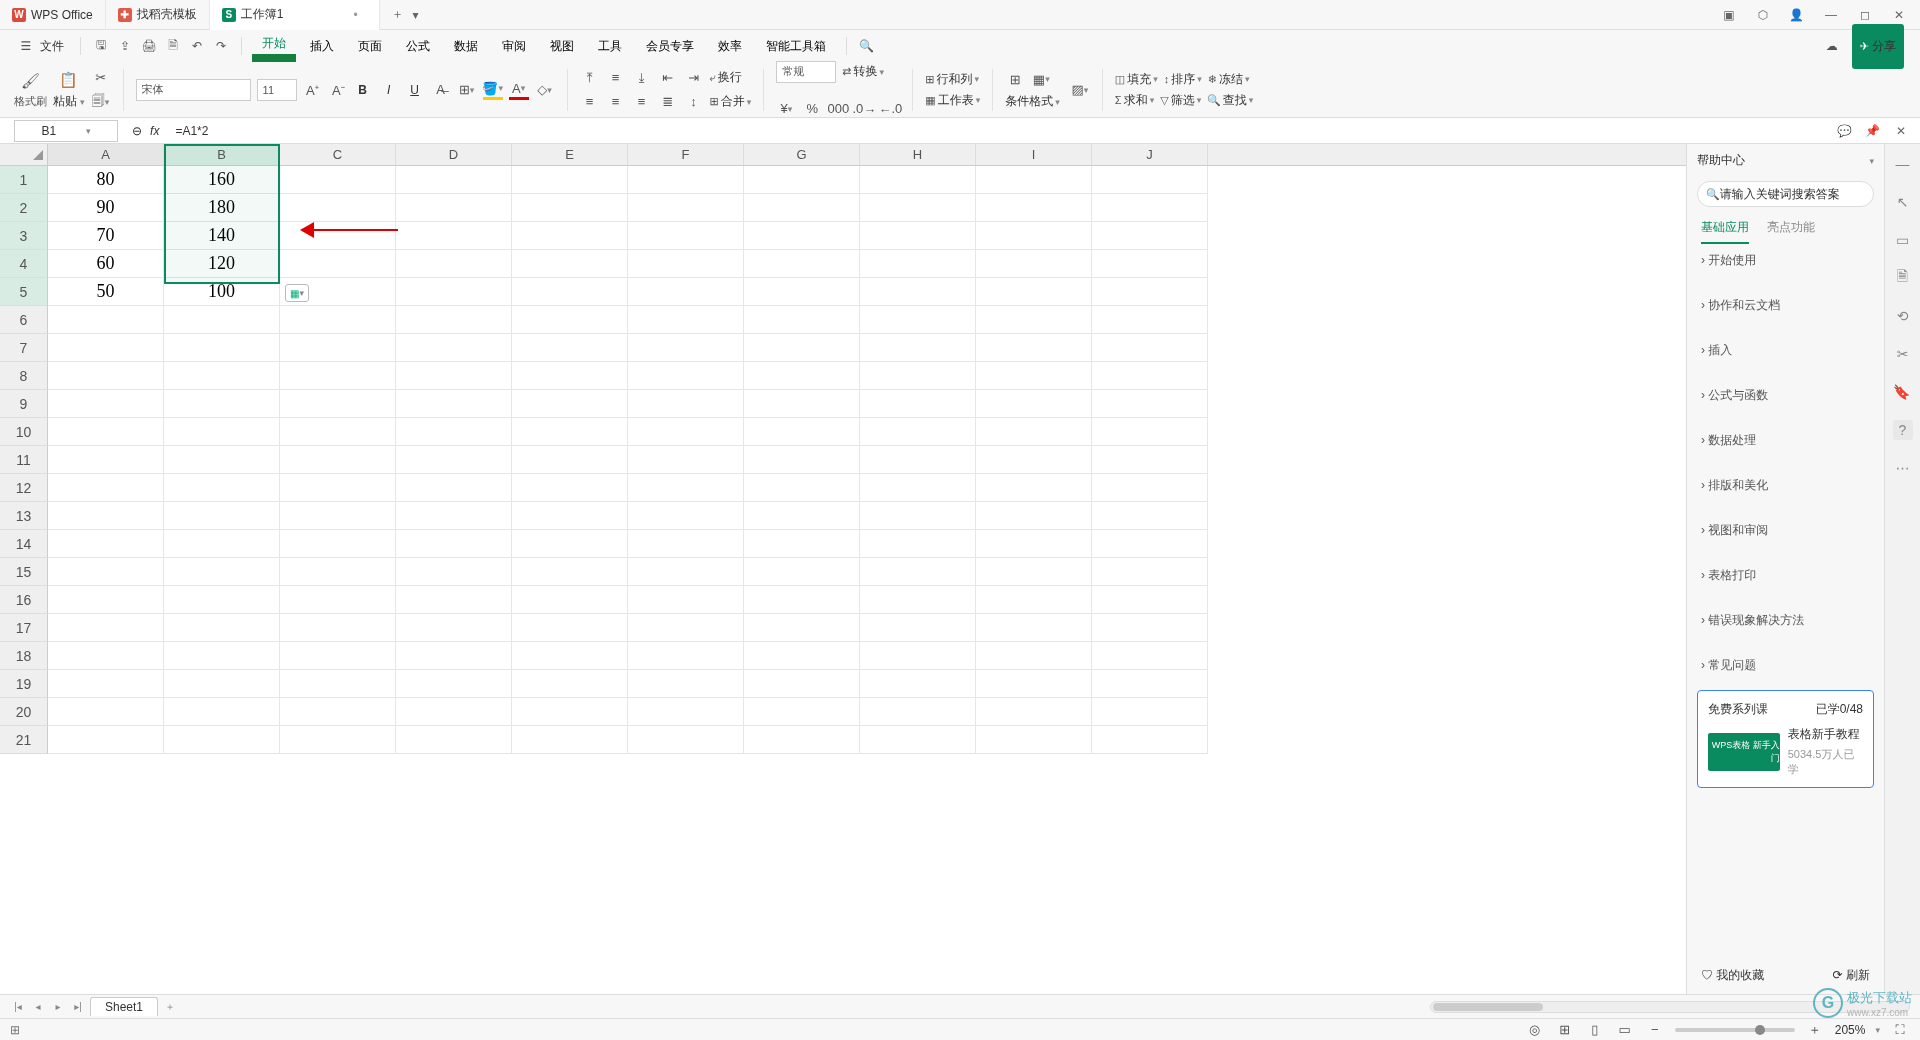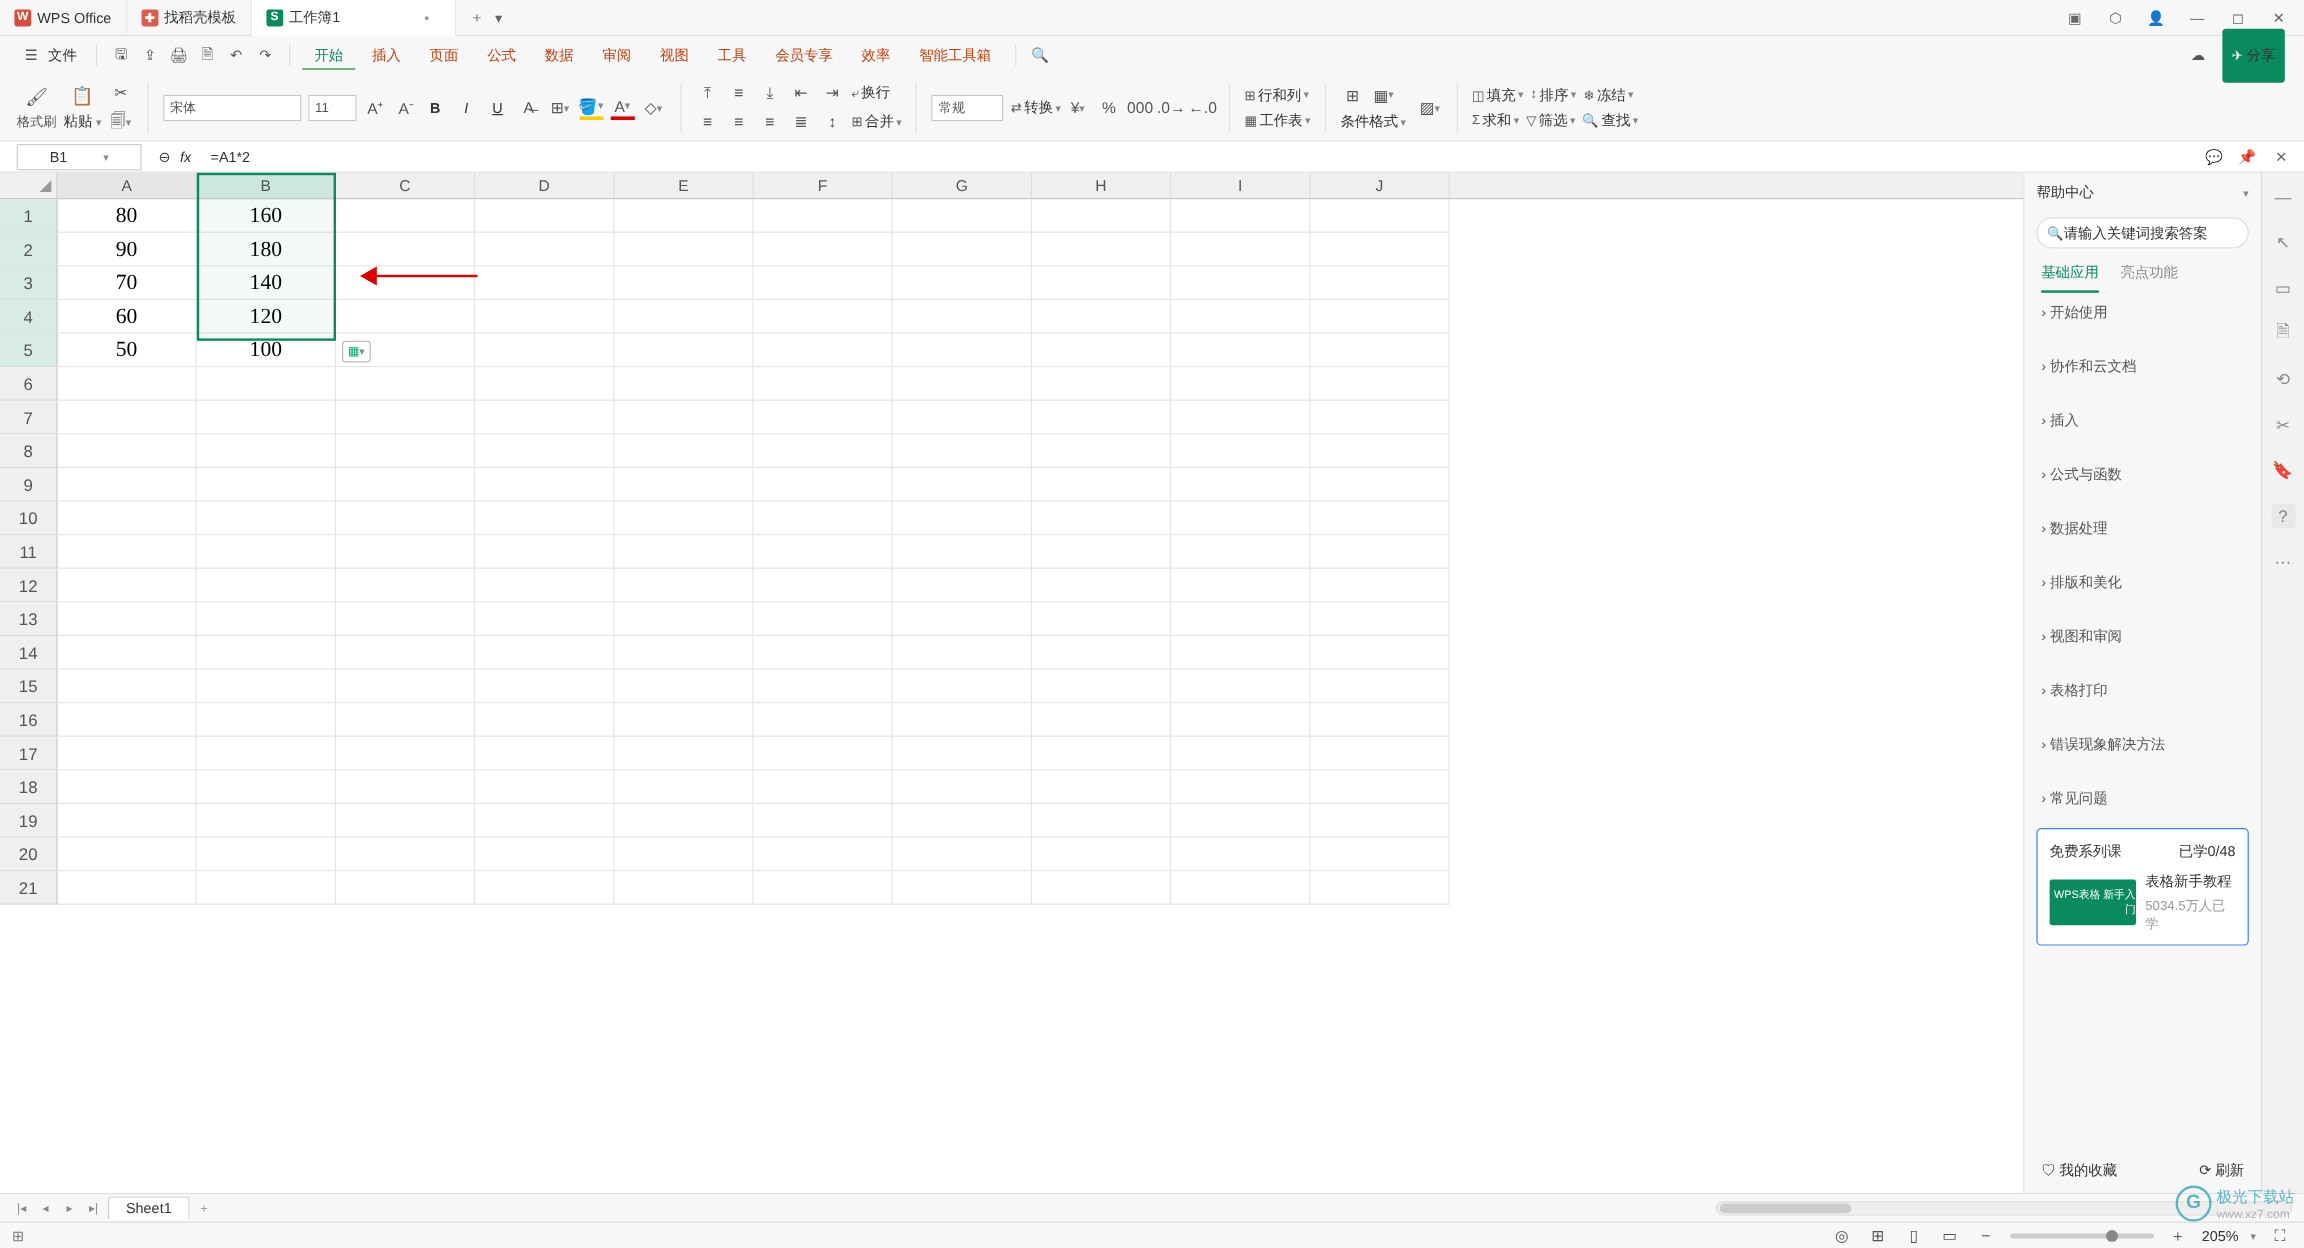--- a/index.html
+++ b/index.html
@@ -8,22 +8,22 @@
 .tab{display:flex;align-items:center;gap:5px;padding:0 12px;height:30px;border-right:1px solid #e8e8e8}
 .tab.active{background:#fff}
 .tab-icon{width:14px;height:14px;display:inline-flex;align-items:center;justify-content:center;border-radius:2px;font-size:10px;font-weight:bold;color:#fff}
 .tab-close{width:14px;height:14px;color:#999;font-size:12px}
 .titlebar-right{margin-left:auto;display:flex;align-items:center;gap:16px;padding-right:12px}
 .win-btn{width:18px;height:18px;display:flex;align-items:center;justify-content:center;color:#666}
 .menubar{height:32px;display:flex;align-items:center;padding:0 16px;gap:4px;background:#f7f7f7}
 .menu-icon{width:20px;height:20px;display:flex;align-items:center;justify-content:center;color:#555}
 .file-label{margin-right:6px;color:#333}
 .menu-sep{width:1px;height:18px;background:#ddd;margin:0 6px}
-.menu-item{padding:4px 10px;color:#c2410c;cursor:pointer}
-.menu-item.active{color:#0a8a5f;font-weight:500;border-bottom:1px solid #15803d;padding-bottom:2px}
+.menu-item{padding:4px 10px;color:#000000;cursor:pointer}
+.menu-item.active{color:#0a8a5f;font-weight:500;border-bottom:8px solid #15803d;padding-bottom:2px}
 .menu-right{margin-left:auto;display:flex;gap:10px;align-items:center}
 .share-btn{background:#0a8a5f;color:#fff;padding:14px 8px;border-radius:3px;font-size:11px}
 .ribbon{height:56px;background:#f7f7f7;display:flex;align-items:center;padding:0 14px;gap:6px;border-bottom:1px solid #ddd}
 .rgroup{display:flex;flex-direction:column;align-items:center;gap:2px}
 .ricon{width:22px;height:22px;display:flex;align-items:center;justify-content:center;color:#555;font-size:15px}
 .rlbl{font-size:11px;color:#555;white-space:nowrap}
 .rvsep{width:1px;height:42px;background:#e2e2e2;margin:0 6px}
 .rrow{display:flex;align-items:center;gap:6px}
 .font-select{width:115px;height:22px;border:1px solid #ccc;background:#fff;padding:0 5px;font-size:11px;color:#555}
 .size-select{width:40px;height:22px;border:1px solid #ccc;background:#fff;padding:0 5px;font-size:11px;color:#555}
@@ -192,21 +192,21 @@
     <div class="rrow">
       <div class="fmt-btn">≡</div>
       <div class="fmt-btn">≡</div>
       <div class="fmt-btn">≡</div>
       <div class="fmt-btn">≣</div>
       <div class="fmt-btn">↕</div>
       <div class="ddl">⊞ <span>合并</span><span class="caret">▾</span></div>
     </div>
   </div>
   <div class="rvsep"></div>
-  <div style="display:flex;flex-direction:row;gap:4px">
+  <div style="display:flex;flex-direction:column;gap:16px">
     <div class="rrow">
       <input class="font-select" style="width: 60px;" value="常规">
       <div class="ddl">⇄ <span>转换</span><span class="caret">▾</span></div>
     </div>
     <div class="rrow">
       <div class="fmt-btn">¥<span class="caret">▾</span></div>
       <div class="fmt-btn">%</div>
       <div class="fmt-btn">000</div>
       <div class="fmt-btn">.0→</div>
       <div class="fmt-btn">←.0</div>

